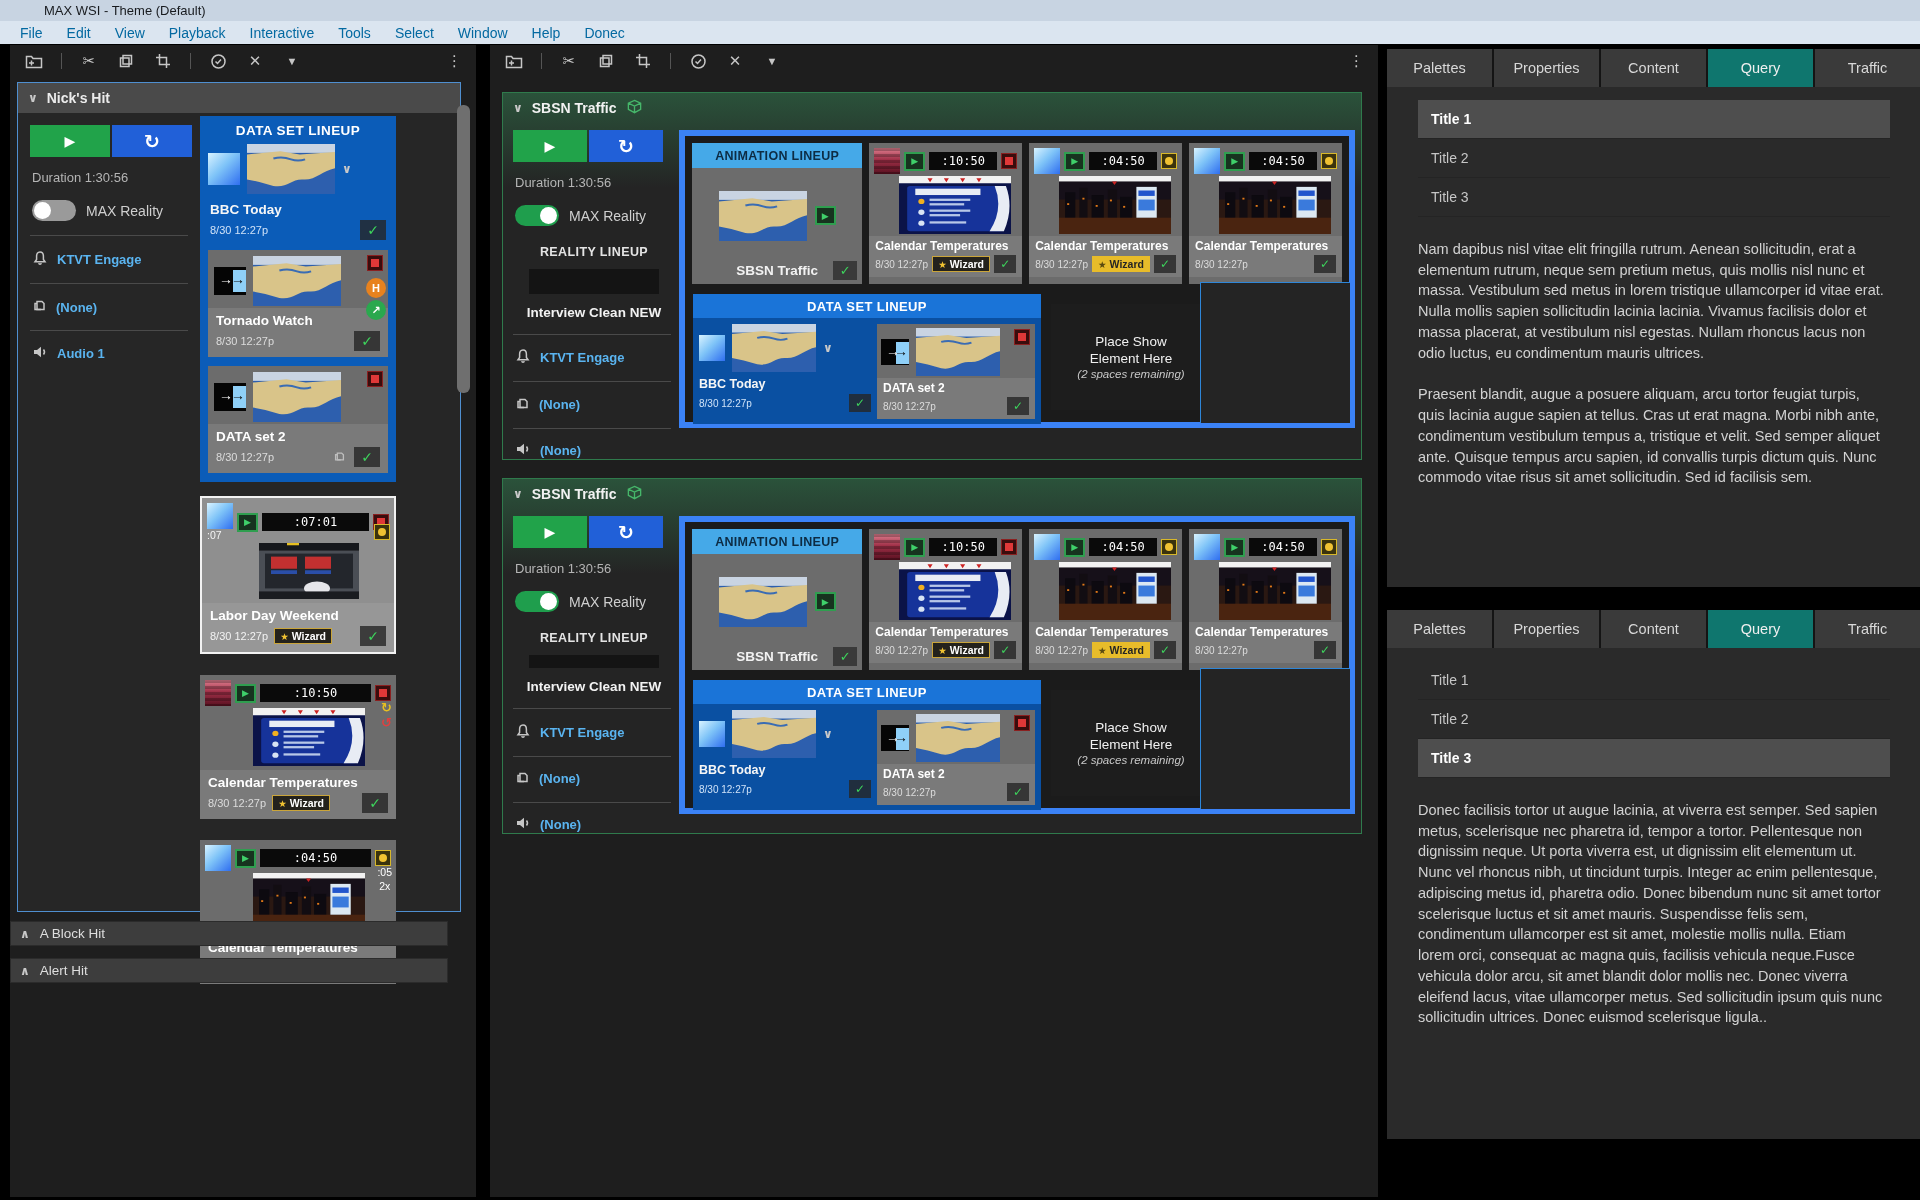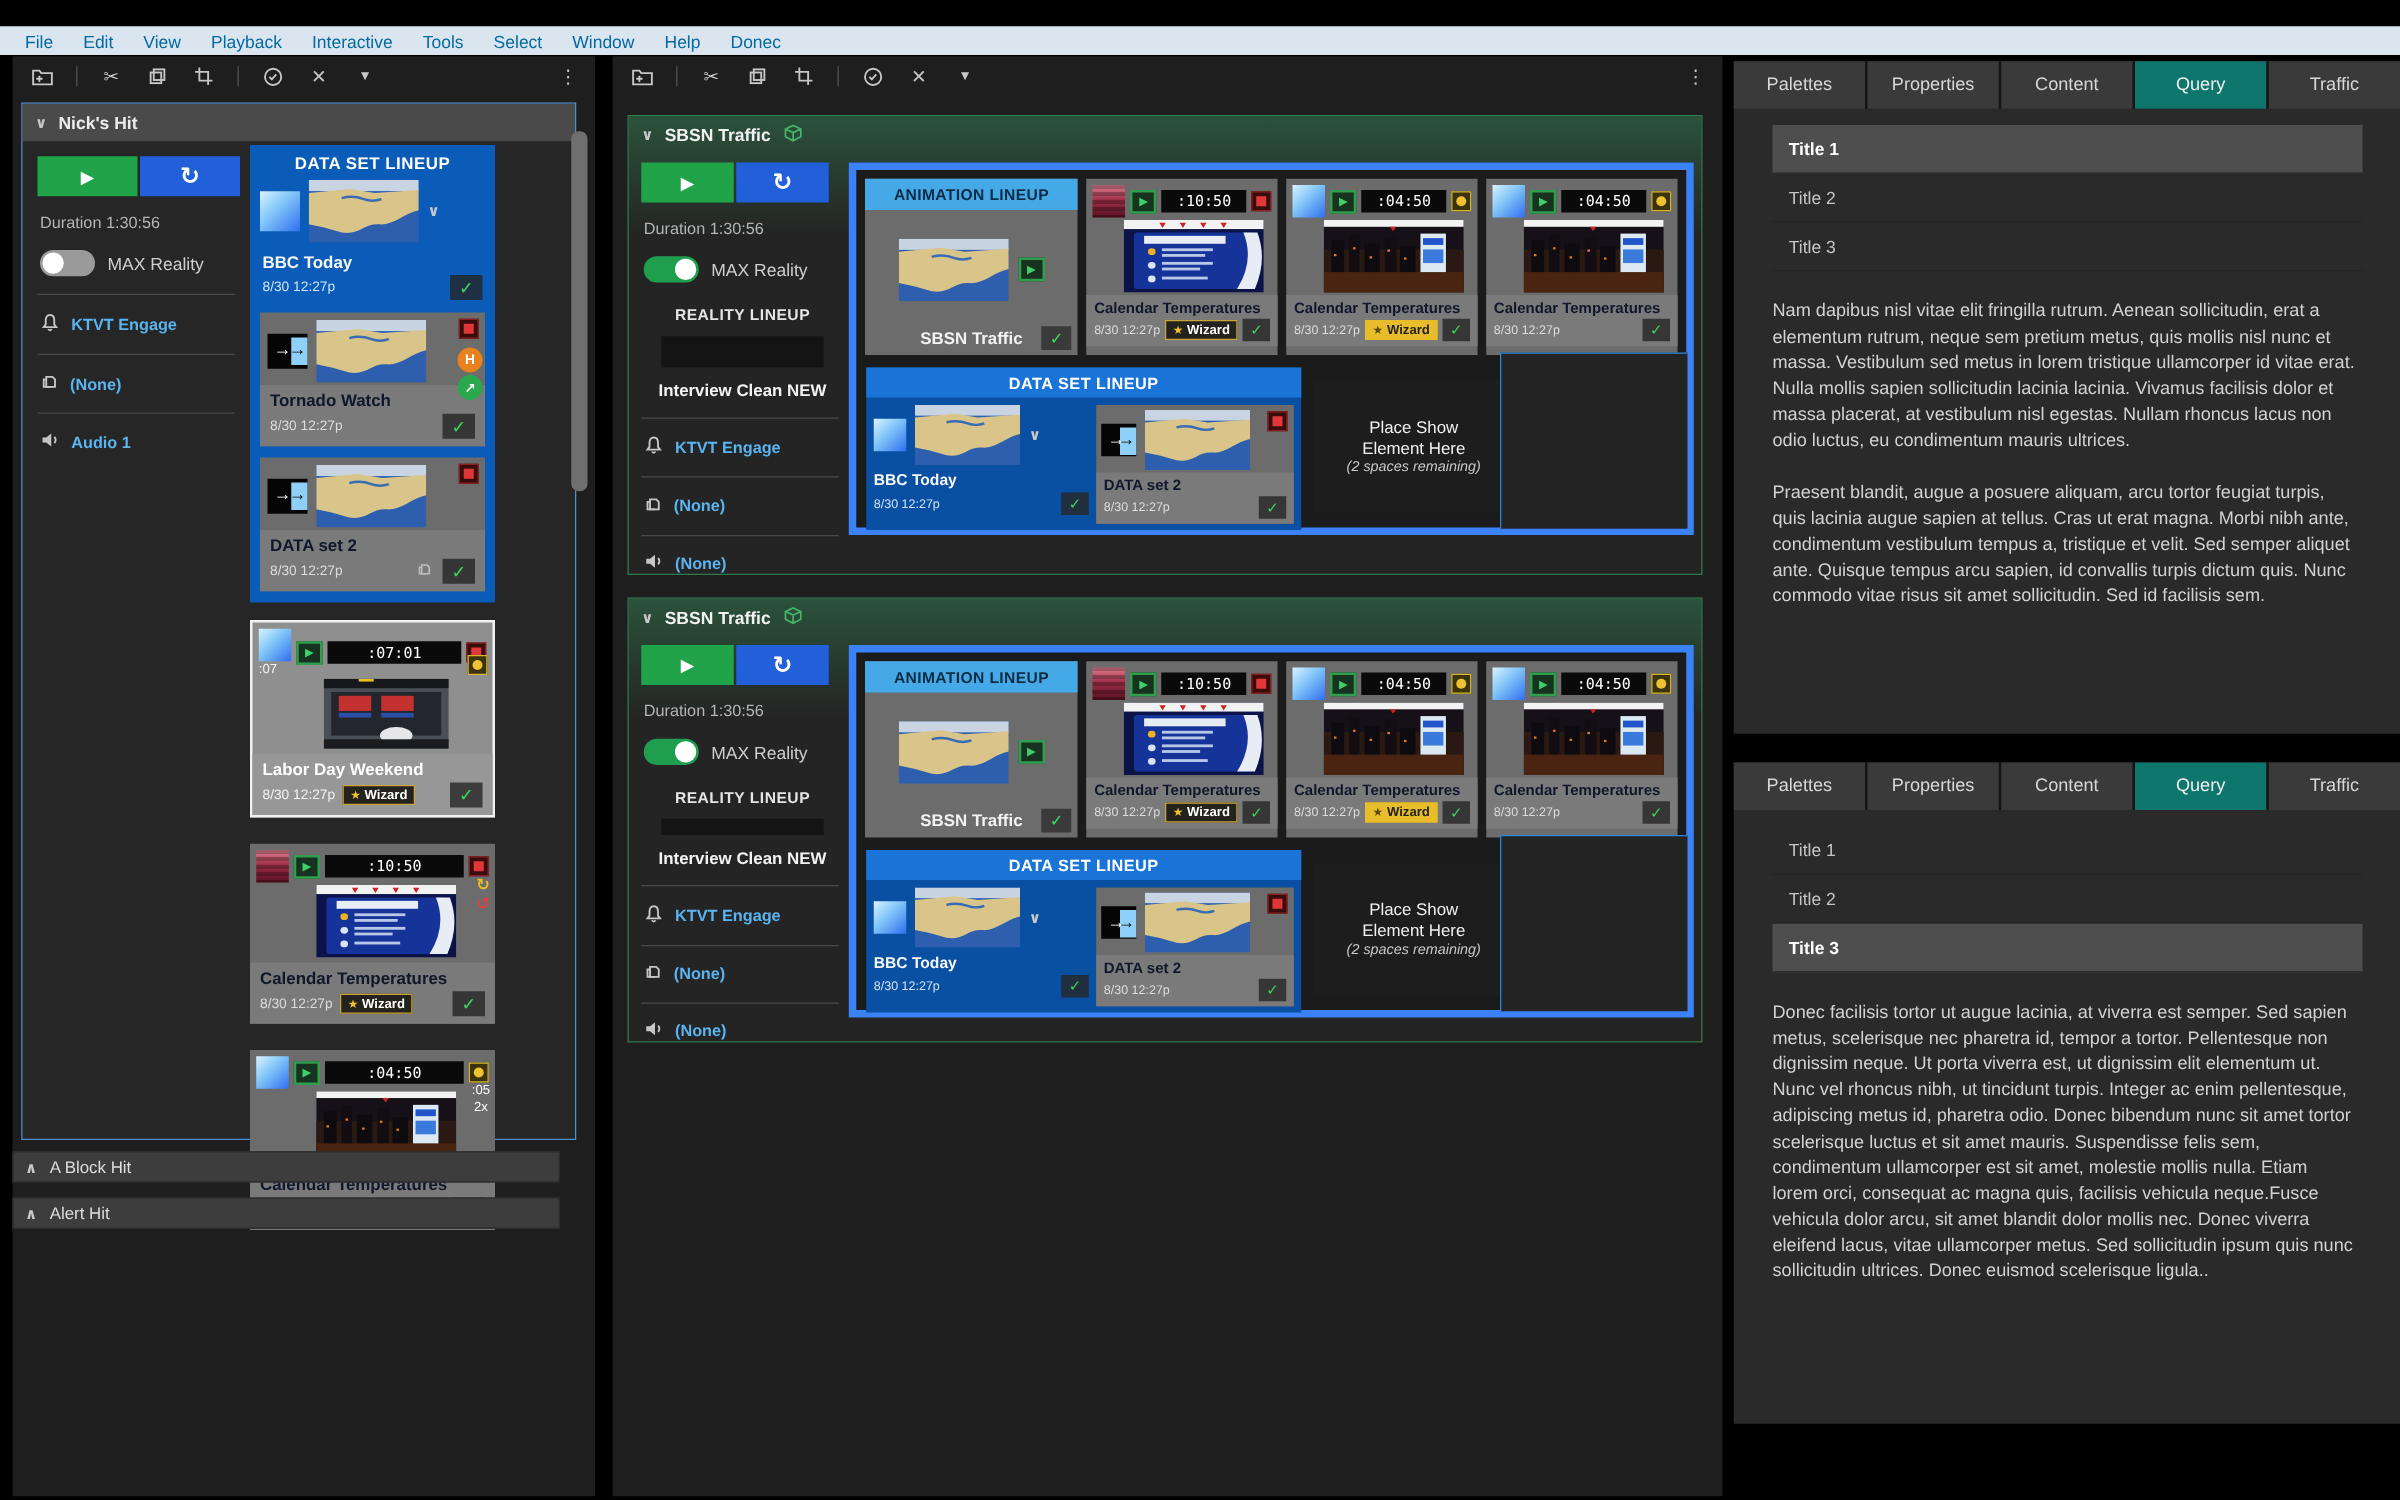--- a/index.html
+++ b/index.html
@@ -68,21 +68,21 @@
   .sq34 { width:32px; height:32px; } .sq26 { width:26px; height:26px; }
   .bluelabel { padding:8px 2px 2px; }
   .btitle { font-weight:bold; font-size:13.5px; color:#f6f6f6; white-space:nowrap; }
   .daterow { display:flex; align-items:center; gap:6px; margin-top:3px; font-size:11px; color:#dcdcdc; }
   .bluelabel .daterow { color:#cfe2f8; }
   .checkbx { margin-left:auto; width:26px; height:20px; background:rgba(38,38,38,.8);
     display:flex; align-items:center; justify-content:center; color:#3dd45c; font-size:14px; font-weight:bold; }
   .card { position:relative; background:#6c6c6c; width:180px; margin:0 8px 9px; }
   .card .thumbrow { padding:6px 6px 2px; }
   .labelarea { background:#7a7a7a; padding:5px 8px 6px; }
-  .ctitle { font-size:13.5px; font-weight:bold; color:#0f172a; white-space:nowrap; overflow:hidden; }
+  .ctitle { font-size:13.5px; font-weight:bold; color:#ffffff; white-space:nowrap; overflow:hidden; }
   .card-standalone { width:196px; margin:0; }
   .card.sel { background:#8f8f8f; border:2px solid #f2f2f2; }
   .card.sel .labelarea { background:#979797; }
   .mediarow { display:flex; align-items:center; gap:4px; padding:5px 5px 0; }
   .pbtn { flex:none; width:21px; height:19px; border:2px solid #2f9e4f; background:#17331f; color:#3fd06a;
     display:flex; align-items:center; justify-content:center; font-size:9px; }
   .dur { flex:1; height:18px; background:#0a0a0a; color:#fff; font-family:"DejaVu Sans Mono",monospace;
     font-size:12px; display:flex; align-items:center; justify-content:center; }
   .bsq { flex:none; width:16px; height:16px; position:relative; }
   .bsq.red { background:#3a0d0d; border:1px solid #8a2020; }
@@ -173,20 +173,23 @@
     border-bottom:1px solid #242424; }
   .trow.sel { background:#4e4e4e; color:#fff; font-weight:bold; }
   .rparas { margin:22px 36px 0 31px; font-size:14.5px; line-height:1.43; color:#d2d2d2; }
   .rparas p { margin:0 0 21px; }
 </style>
 </head>
 <body>
 
 <div class="screen">
 
+  <div class="titlebar">
+    <span>MAX WSI - Theme (Default)</span>
+  </div>
   <div class="menubar">
     <span class="menu-item">File</span>
     <span class="menu-item">Edit</span>
     <span class="menu-item">View</span>
     <span class="menu-item">Playback</span>
     <span class="menu-item">Interactive</span>
     <span class="menu-item">Tools</span>
     <span class="menu-item">Select</span>
     <span class="menu-item">Window</span>
     <span class="menu-item">Help</span>

